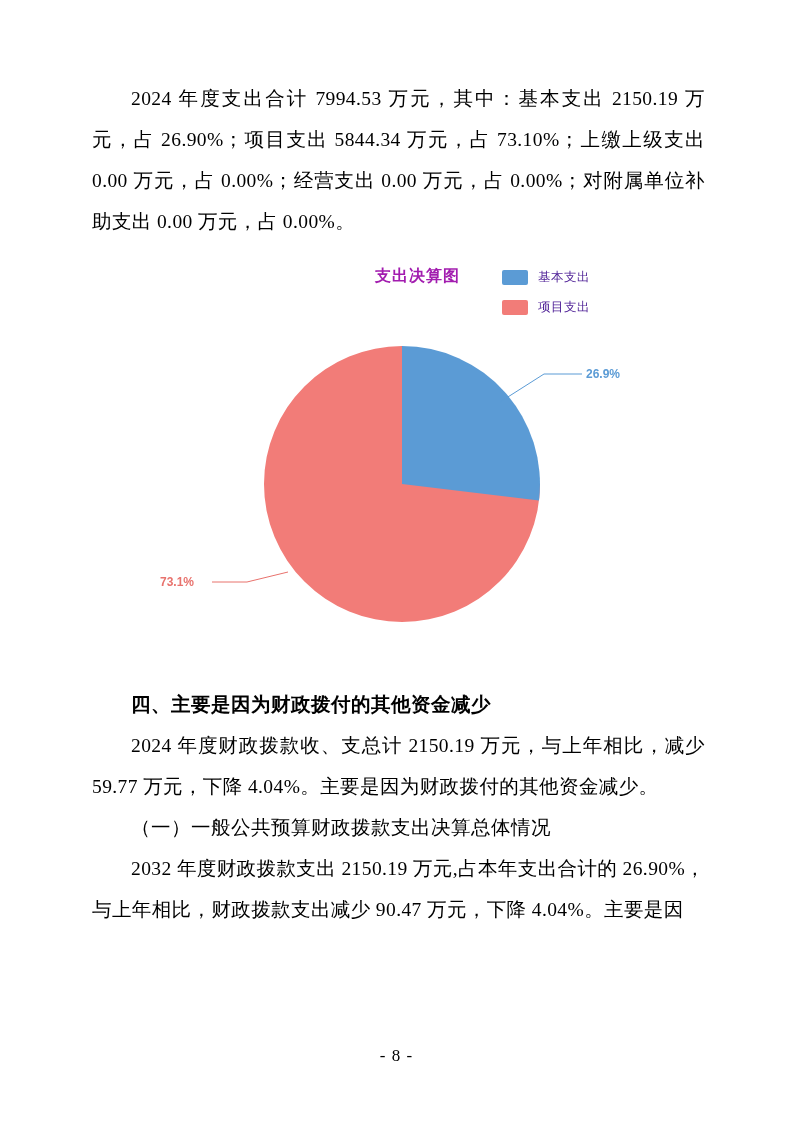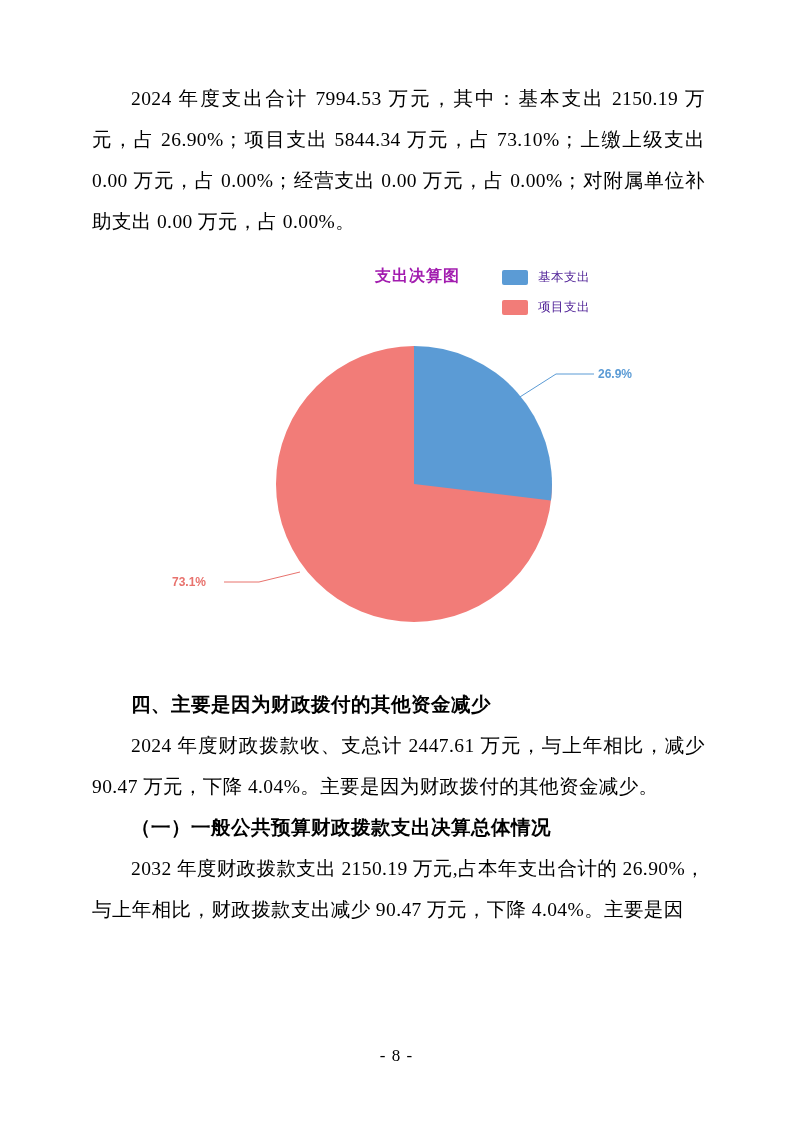--- a/index.html
+++ b/index.html
@@ -39,21 +39,21 @@
     line-height: 41px;
     font-weight: bold;
     font-family: "Liberation Sans", sans-serif;
     text-indent: 2em;
     margin: 0;
     letter-spacing: 0.5px;
   }
   .subheading {
     font-size: 19.5px;
     line-height: 41px;
-    font-weight: bold;
+    font-weight: normal;
     font-family: "Liberation Sans", sans-serif;
     text-indent: 2em;
     margin: 0;
     letter-spacing: 0.5px;
   }
 
   
   .chart-block {
     position: relative;
     width: 100%;
@@ -89,21 +89,21 @@
     margin-right: 10px;
   }
   .legend-label {
     font-size: 12.5px;
     font-family: "Liberation Sans", sans-serif;
     color: #4c1d95;
     letter-spacing: 0.5px;
   }
   .pie-wrap {
     position: absolute;
-    left: 12px;
+    left: 0;
     top: 80px;
     width: 100%;
     height: 300px;
   }
   .pie-svg {
     display: block;
     margin: 0 auto;
   }
   .pct-label {
     font-size: 12px;
@@ -163,21 +163,21 @@
         <text class="pct-label pct-basic" x="494" y="44">26.9%</text>
 
         <path class="leader" d="M 196 238 L 155 248 L 120 248" stroke="#e8726d"></path>
         <text class="pct-label pct-project" x="68" y="252">73.1%</text>
       </svg>
     </div>
   </div>
 
   <p class="heading">四、主要是因为财政拨付的其他资金减少</p>
 
-  <p class="para indent">2024 年度财政拨款收、支总计 2447.61 万元，与上年相比，减少 90.47 万元，下降 4.04%。主要是因为财政拨付的其他资金减少。</p>
+  <p class="para indent">2024 年度财政拨款收、支总计 2150.19 万元，与上年相比，减少 59.77 万元，下降 4.04%。主要是因为财政拨付的其他资金减少。</p>
 
 
   <p class="subheading">（一）一般公共预算财政拨款支出决算总体情况</p>
 
   <p class="para indent">2032 年度财政拨款支出 2150.19 万元,占本年支出合计的 26.90%，与上年相比，财政拨款支出减少 90.47 万元，下降 4.04%。主要是因</p>
 
 </div>
 
 <div class="footer">- 8 -</div>
 

